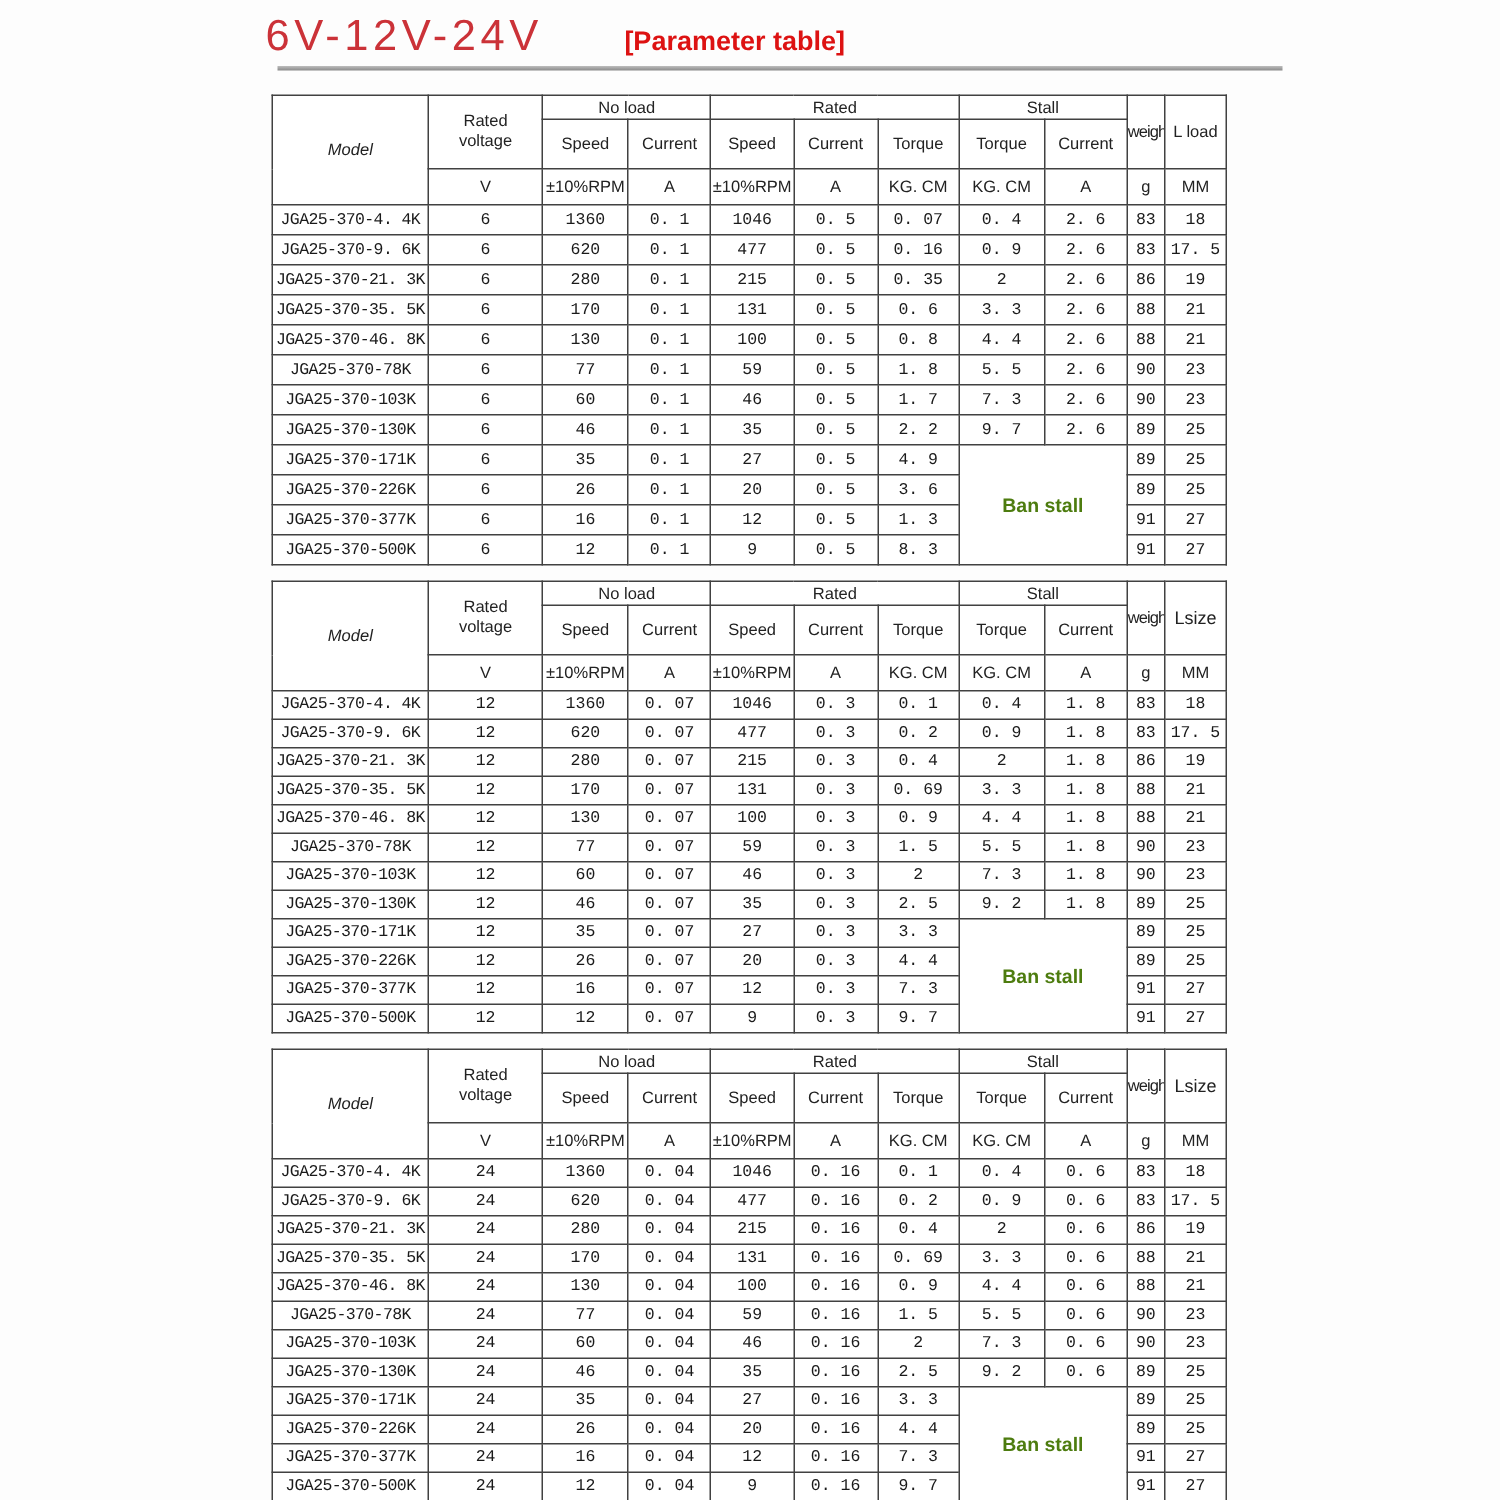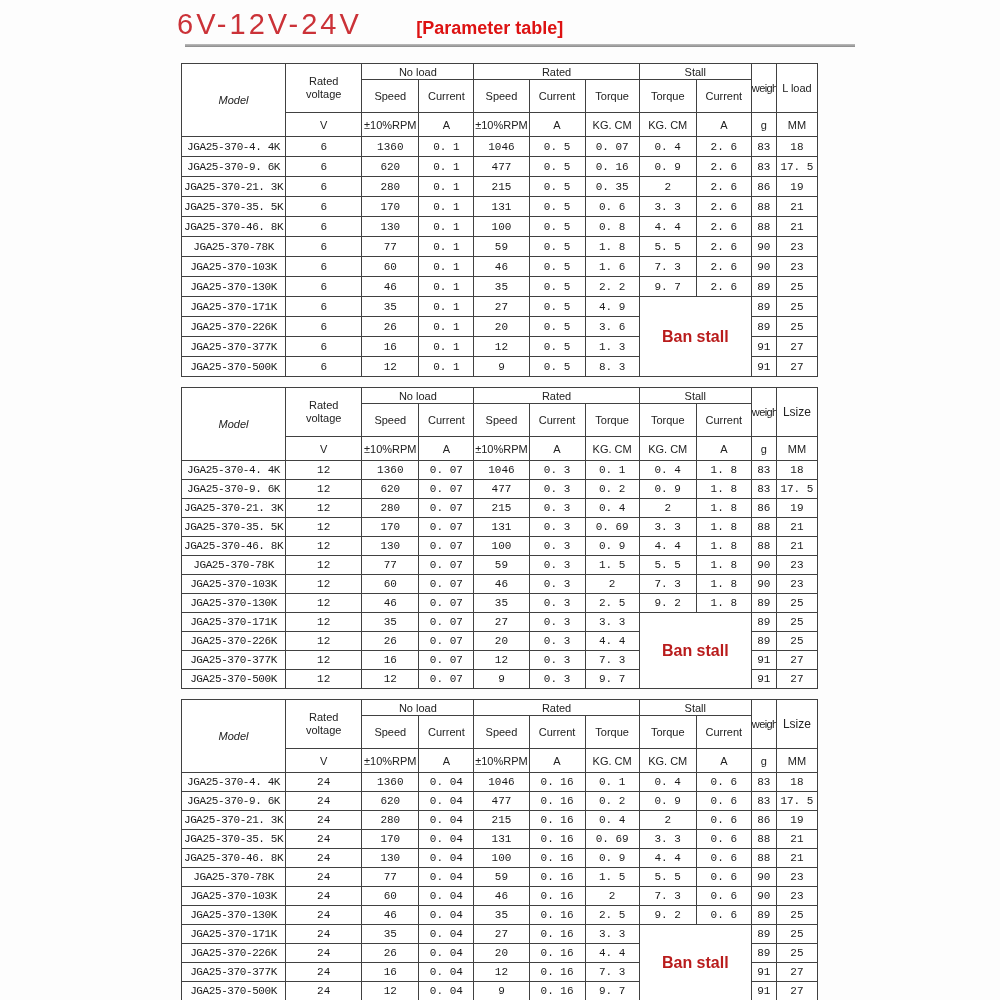--- a/index.html
+++ b/index.html
@@ -49,22 +49,22 @@
     font-family:"Liberation Mono",monospace;font-size:11px;color:#1a1a1a;
   }
   td.model-cell{font-size:11px;letter-spacing:-0.4px;}
   .c-model{font-weight:bold;font-size:12px;font-style:italic;}
   table.model-normal .c-model{font-weight:normal;font-size:11px;}
   .c-voltage div{line-height:13px;font-size:11px;}
   .c-weight{font-size:9px;letter-spacing:-0.6px;color:#333;}
   .c-lsize{font-size:11px;}
   table.lsize-bold .c-lsize{font-weight:normal;font-size:12px;}
   td.ban{
-    font-family:"Liberation Sans",sans-serif;font-weight:bold;font-size:16px;
-    color:#b91c1c;
+    font-family:"Liberation Sans",sans-serif;font-weight:bold;font-size:13px;
+    color:#4d7c0f;
   }
 
   
   col.w-model{width:104px;}
   col.w-volt{width:76px;}
   col.w-nls{width:57px;}
   col.w-nlc{width:55px;}
   col.w-rs{width:55px;}
   col.w-rc{width:56px;}
   col.w-rt{width:54px;}
@@ -214,21 +214,21 @@
             <td>90</td>
             <td>23</td>
           </tr>
           <tr>
             <td class="model-cell">JGA25-370-103K</td>
             <td>6</td>
             <td>60</td>
             <td>0. 1</td>
             <td>46</td>
             <td>0. 5</td>
-            <td>1. 6</td>
+            <td>1. 7</td>
             <td>7. 3</td>
             <td>2. 6</td>
             <td>90</td>
             <td>23</td>
           </tr>
           <tr>
             <td class="model-cell">JGA25-370-130K</td>
             <td>6</td>
             <td>46</td>
             <td>0. 1</td>

